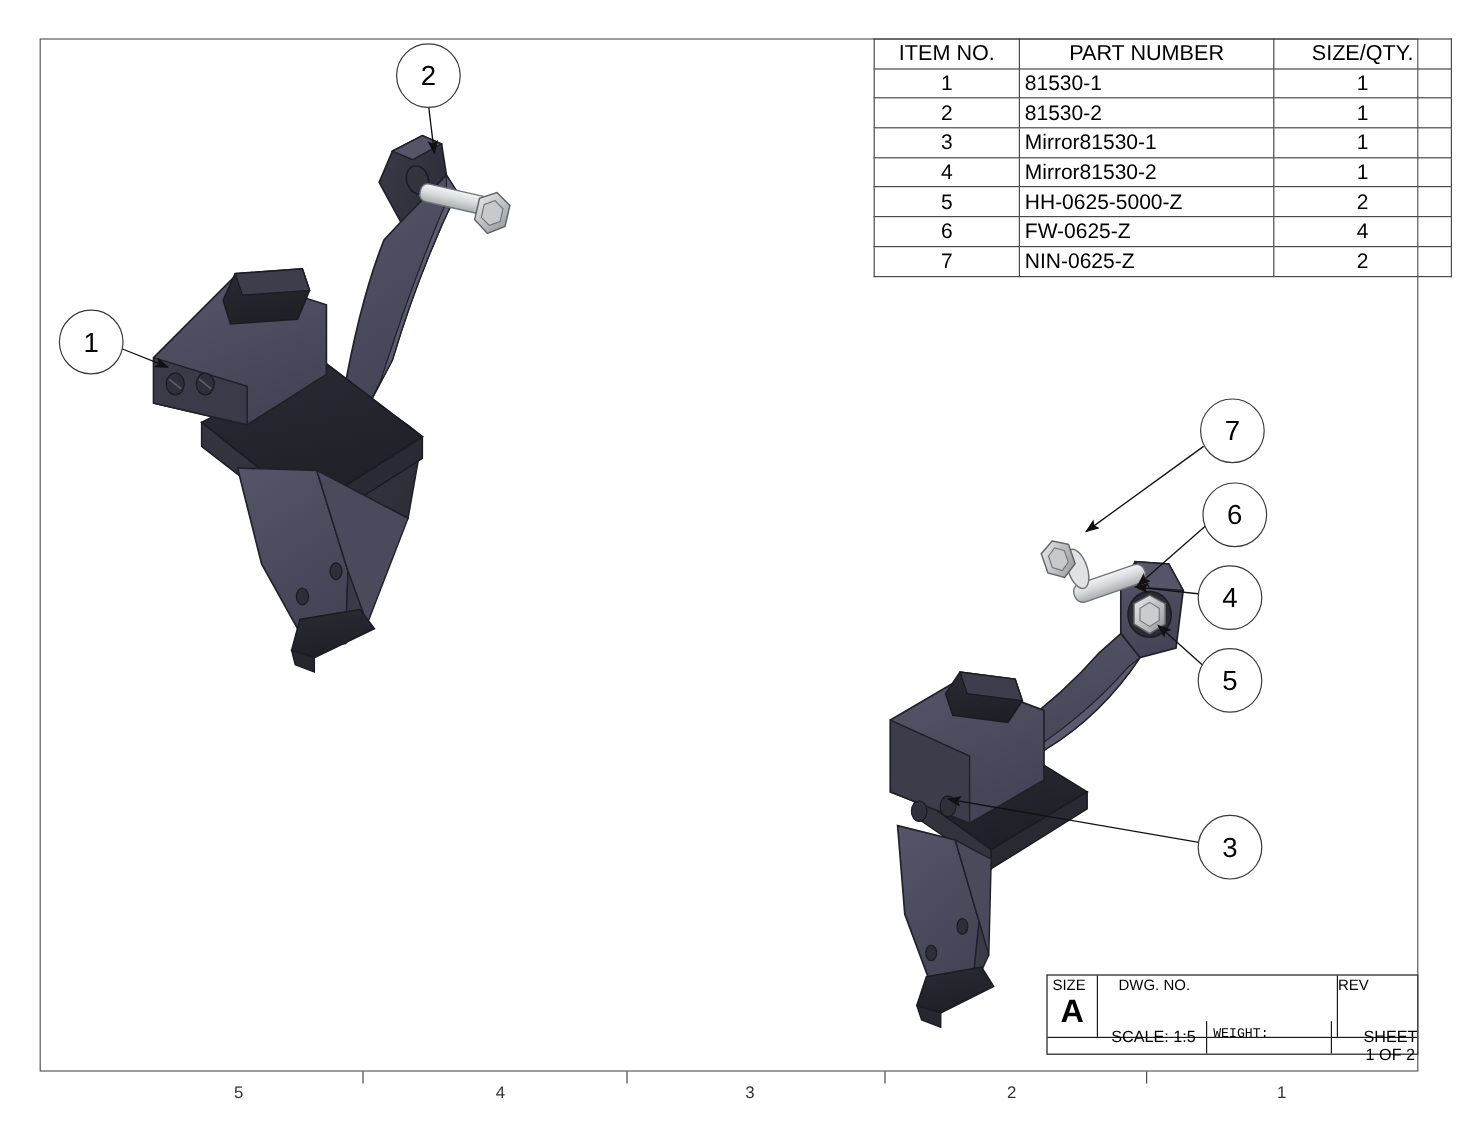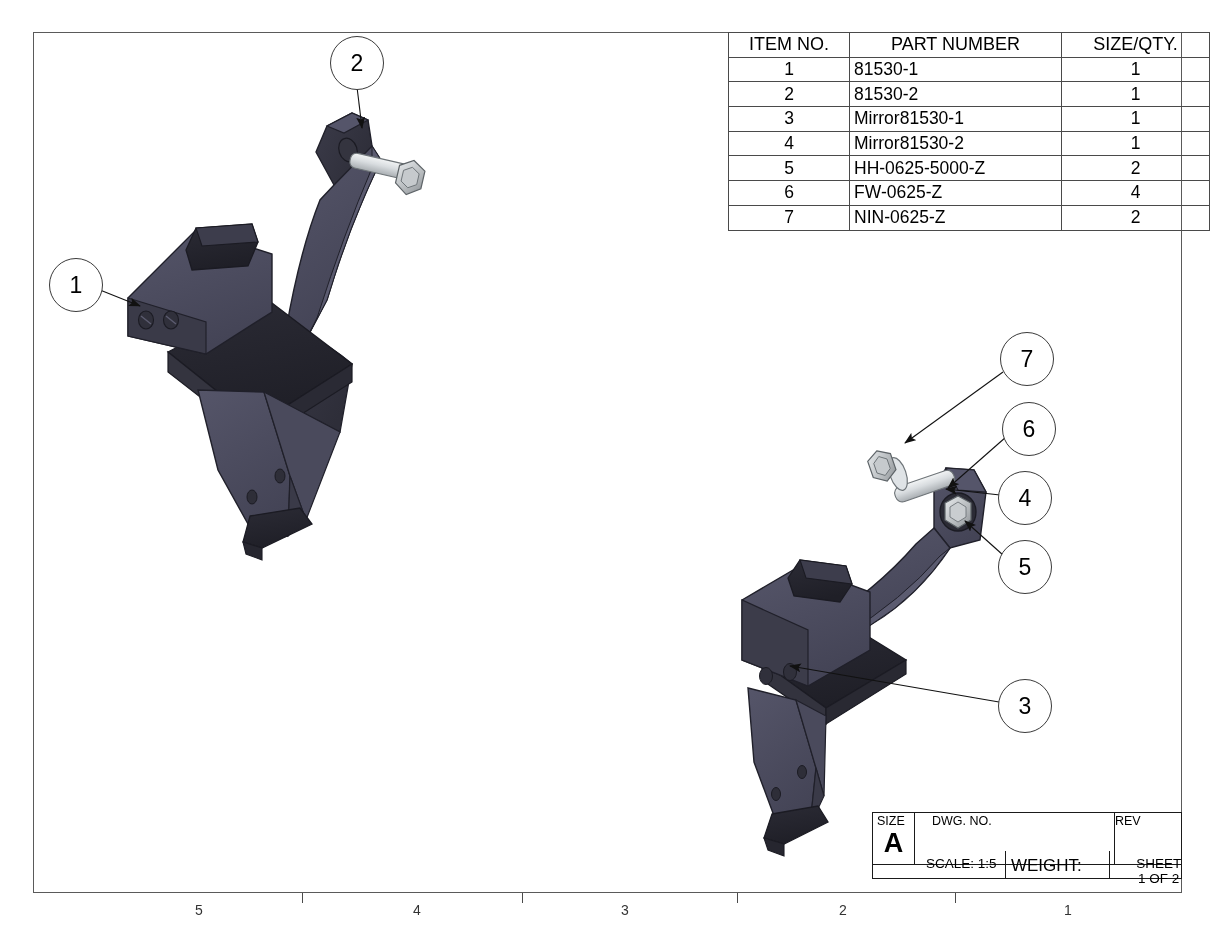--- a/index.html
+++ b/index.html
@@ -36,21 +36,21 @@
   #tb-dwg{position:absolute;left:42px;top:0;right:66px;height:100%;
           border-right:1.2px solid #1a1a1a;box-sizing:border-box;margin-left:12px;}
   #tb-dwg .lbl{font-size:12.5px;padding:2px 0 0 5px;line-height:12px;}
   #tb-dwg .val{font-size:31px;text-align:center;line-height:34px;letter-spacing:0px;}
   #tb-rev{position:absolute;right:0;top:0;width:66px;height:100%;box-sizing:border-box;}
   #tb-rev .lbl{font-size:12.5px;text-align:left;padding-top:2px;line-height:12px;}
   #tb-lower{position:absolute;left:0;bottom:0;right:0;height:27px;display:flex;}
   #tb-scale{width:92px;border-right:1.2px solid #1a1a1a;box-sizing:border-box;
             font-size:13.5px;padding:5px 0 0 5px;margin-left:48px;}
   #tb-weight{width:113px;border-right:1.2px solid #1a1a1a;box-sizing:border-box;
-             font-size:17px;padding:5px 0 0 5px;}
+             font-size:11px;padding:5px 0 0 5px;font-family:Liberation Mono, monospace;}
   #tb-sheet{flex:1;box-sizing:border-box;font-size:13.5px;padding:5px 0 0 0;
             text-align:center;margin-left:26px;}
 
   
   .zone-num{position:absolute;font-size:14px;color:#333;text-align:center;width:30px;}
   .zone-tick{position:absolute;width:1px;background:#4a4a4a;}
 
   
   .balloon{position:absolute;border:1.3px solid #3a3a3a;border-radius:50%;
            background:#fff;text-align:center;font-size:23px;line-height:1;

